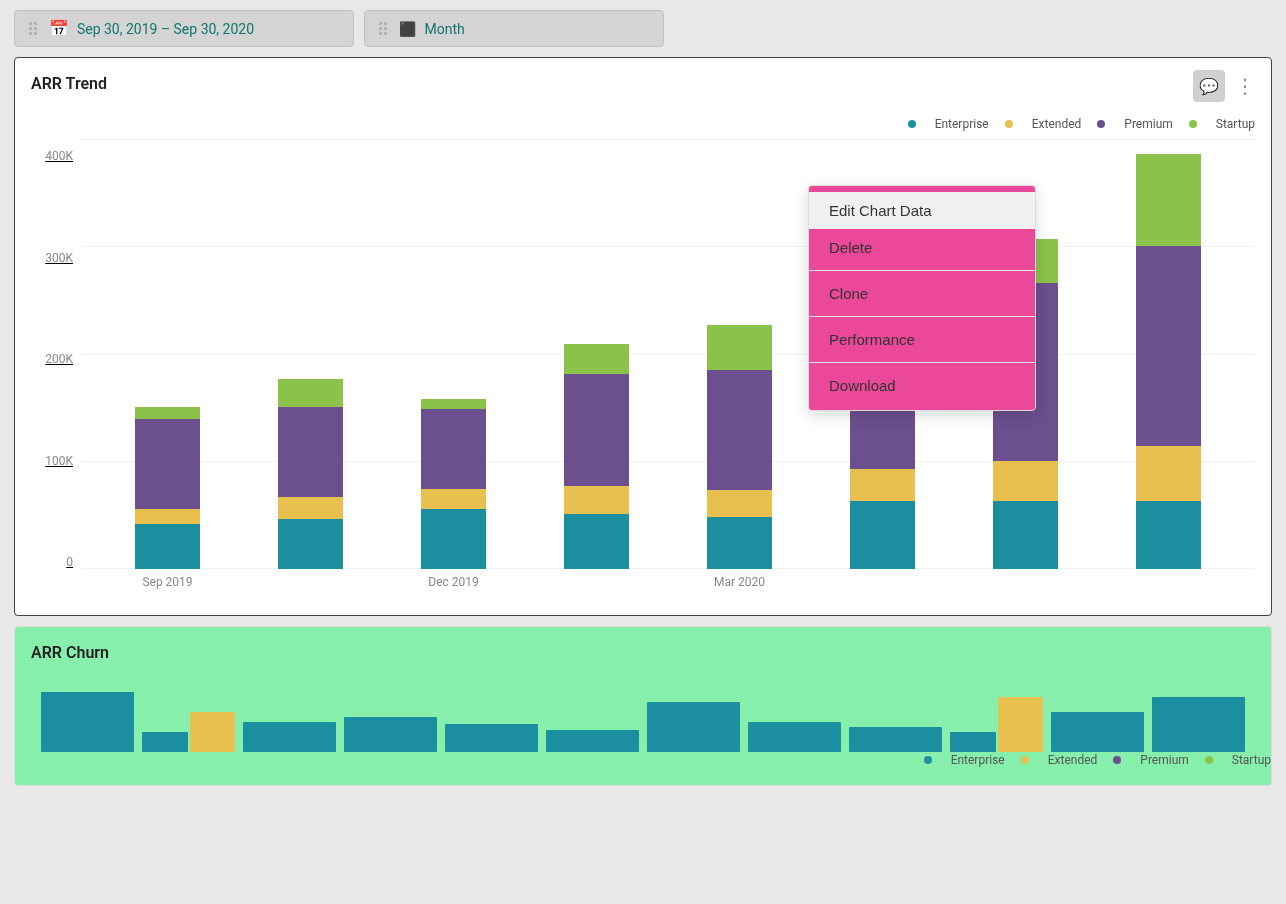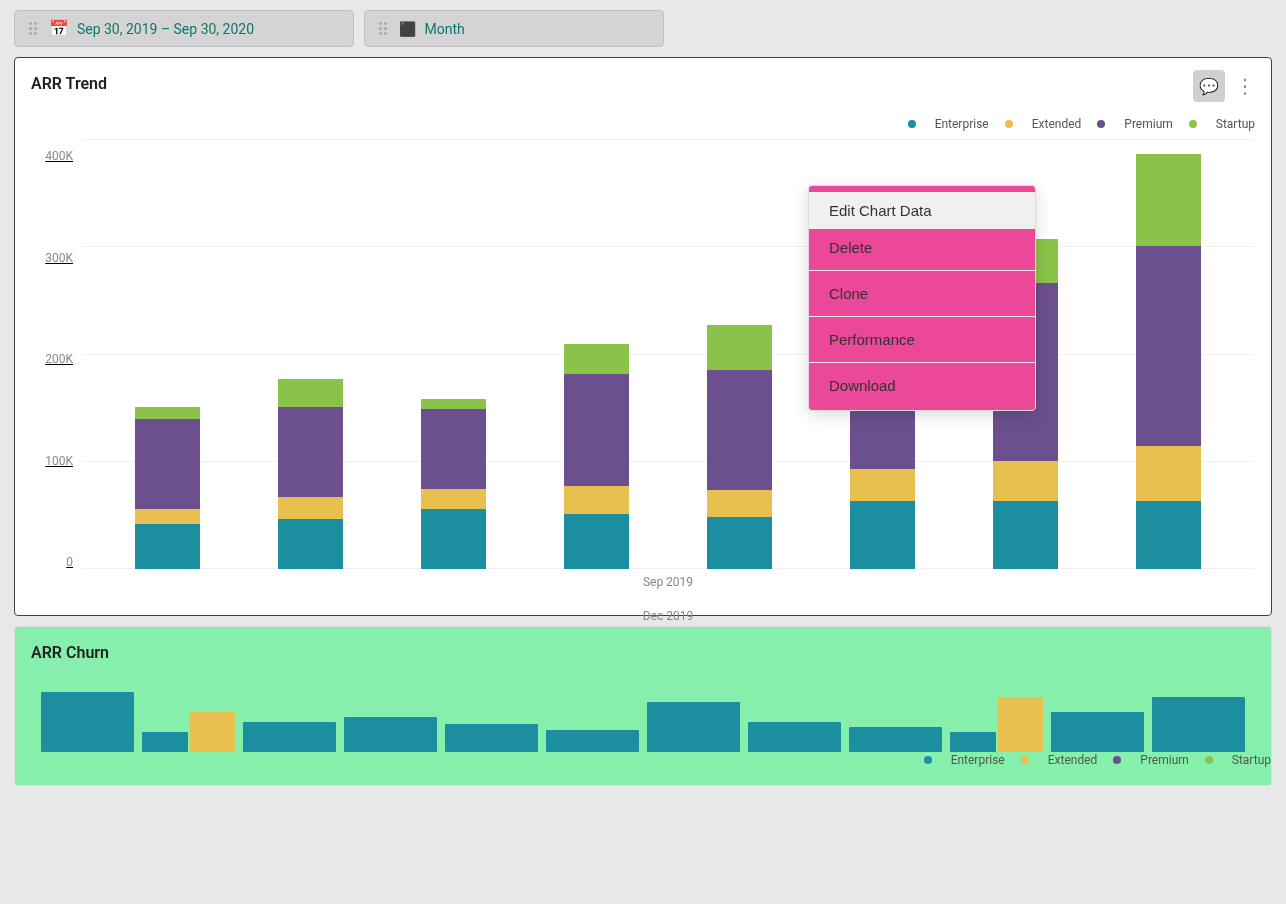--- a/index.html
+++ b/index.html
@@ -195,21 +195,20 @@
     .seg-enterprise { background: #1b8fa0; }
     .seg-extended { background: #e8c050; }
     .seg-premium { background: #6b4f8e; }
     .seg-startup { background: #8bc34a; }
 
     .chart-x-axis {
       display: flex;
       gap: 10px;
       padding: 6px 20px 0;
       height: 30px;
-      flex-direction: column;
     }
 
     .x-label {
       flex: 1;
       font-size: 12px;
       color: #888;
       text-align: center;
     }
 
     

